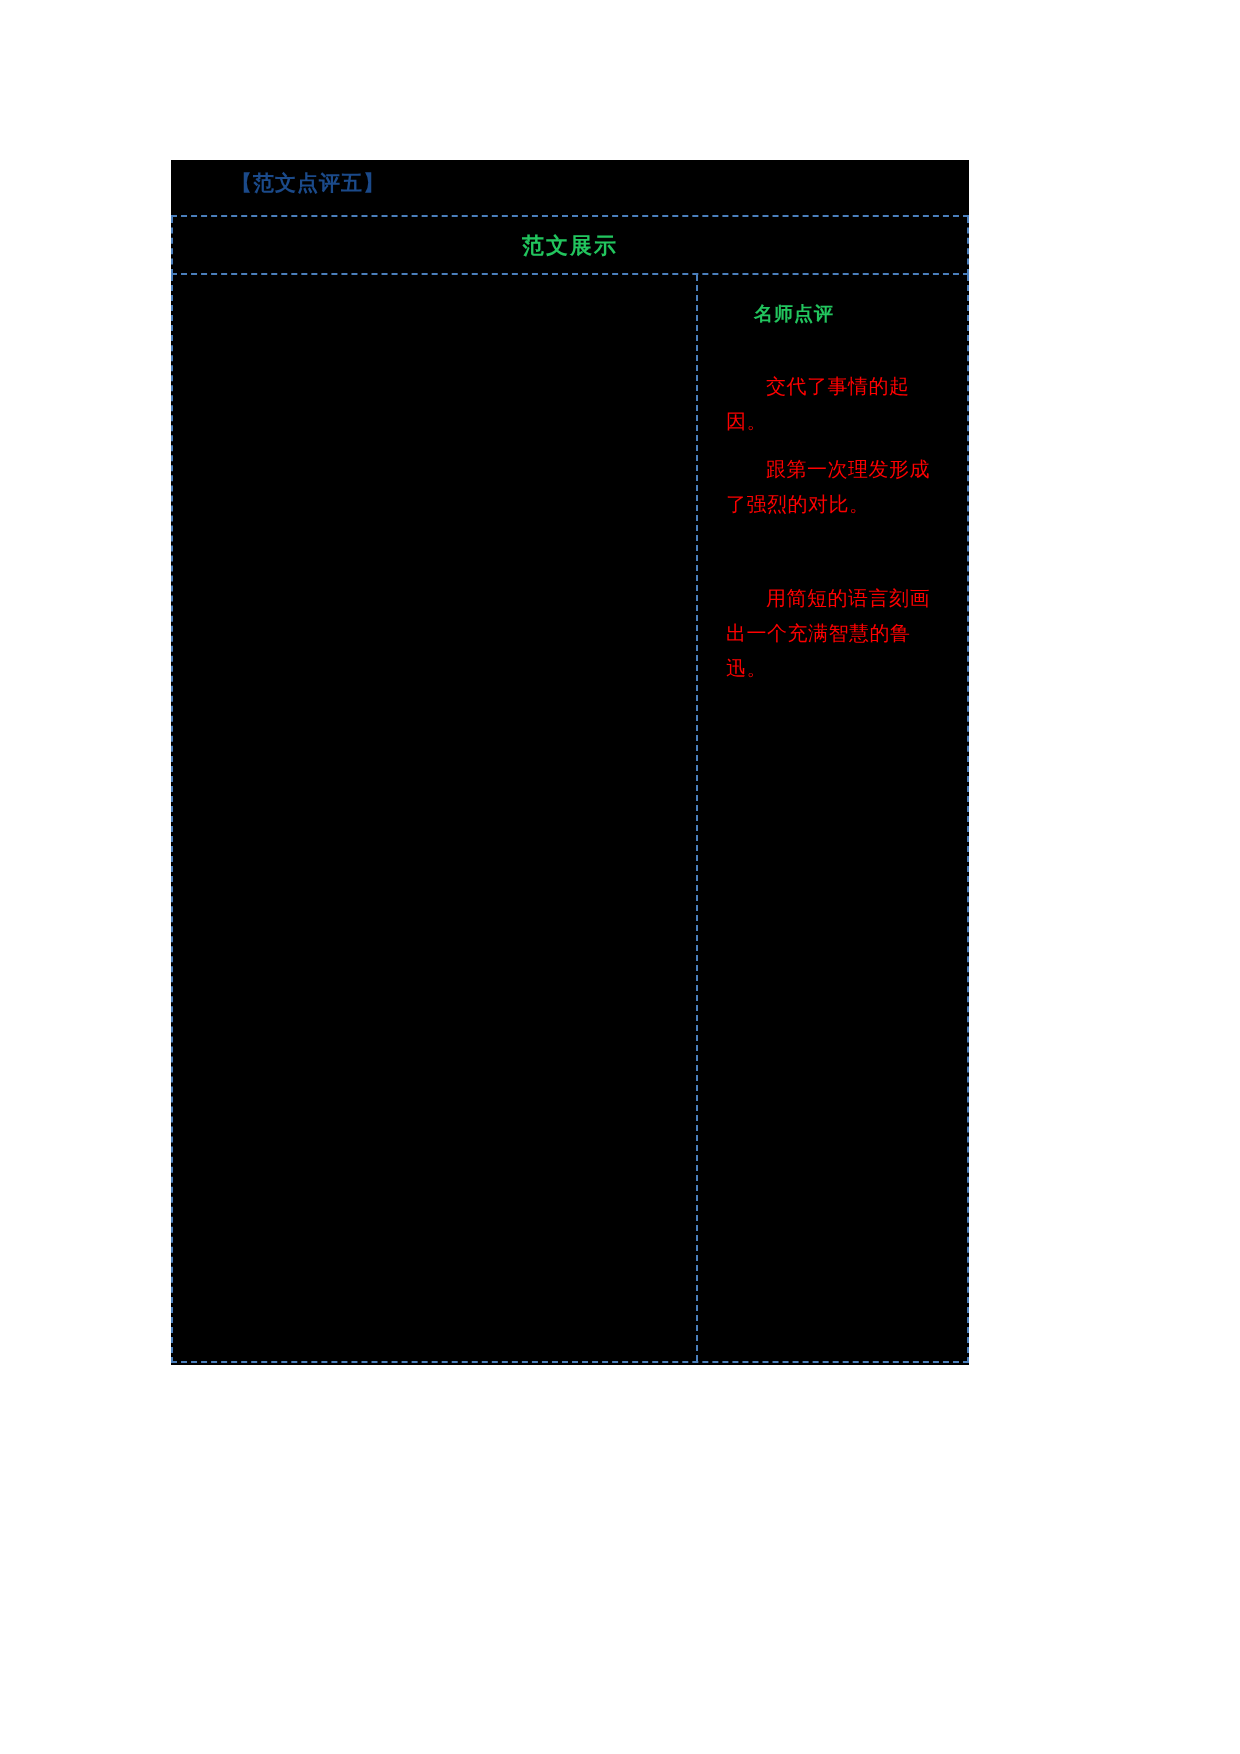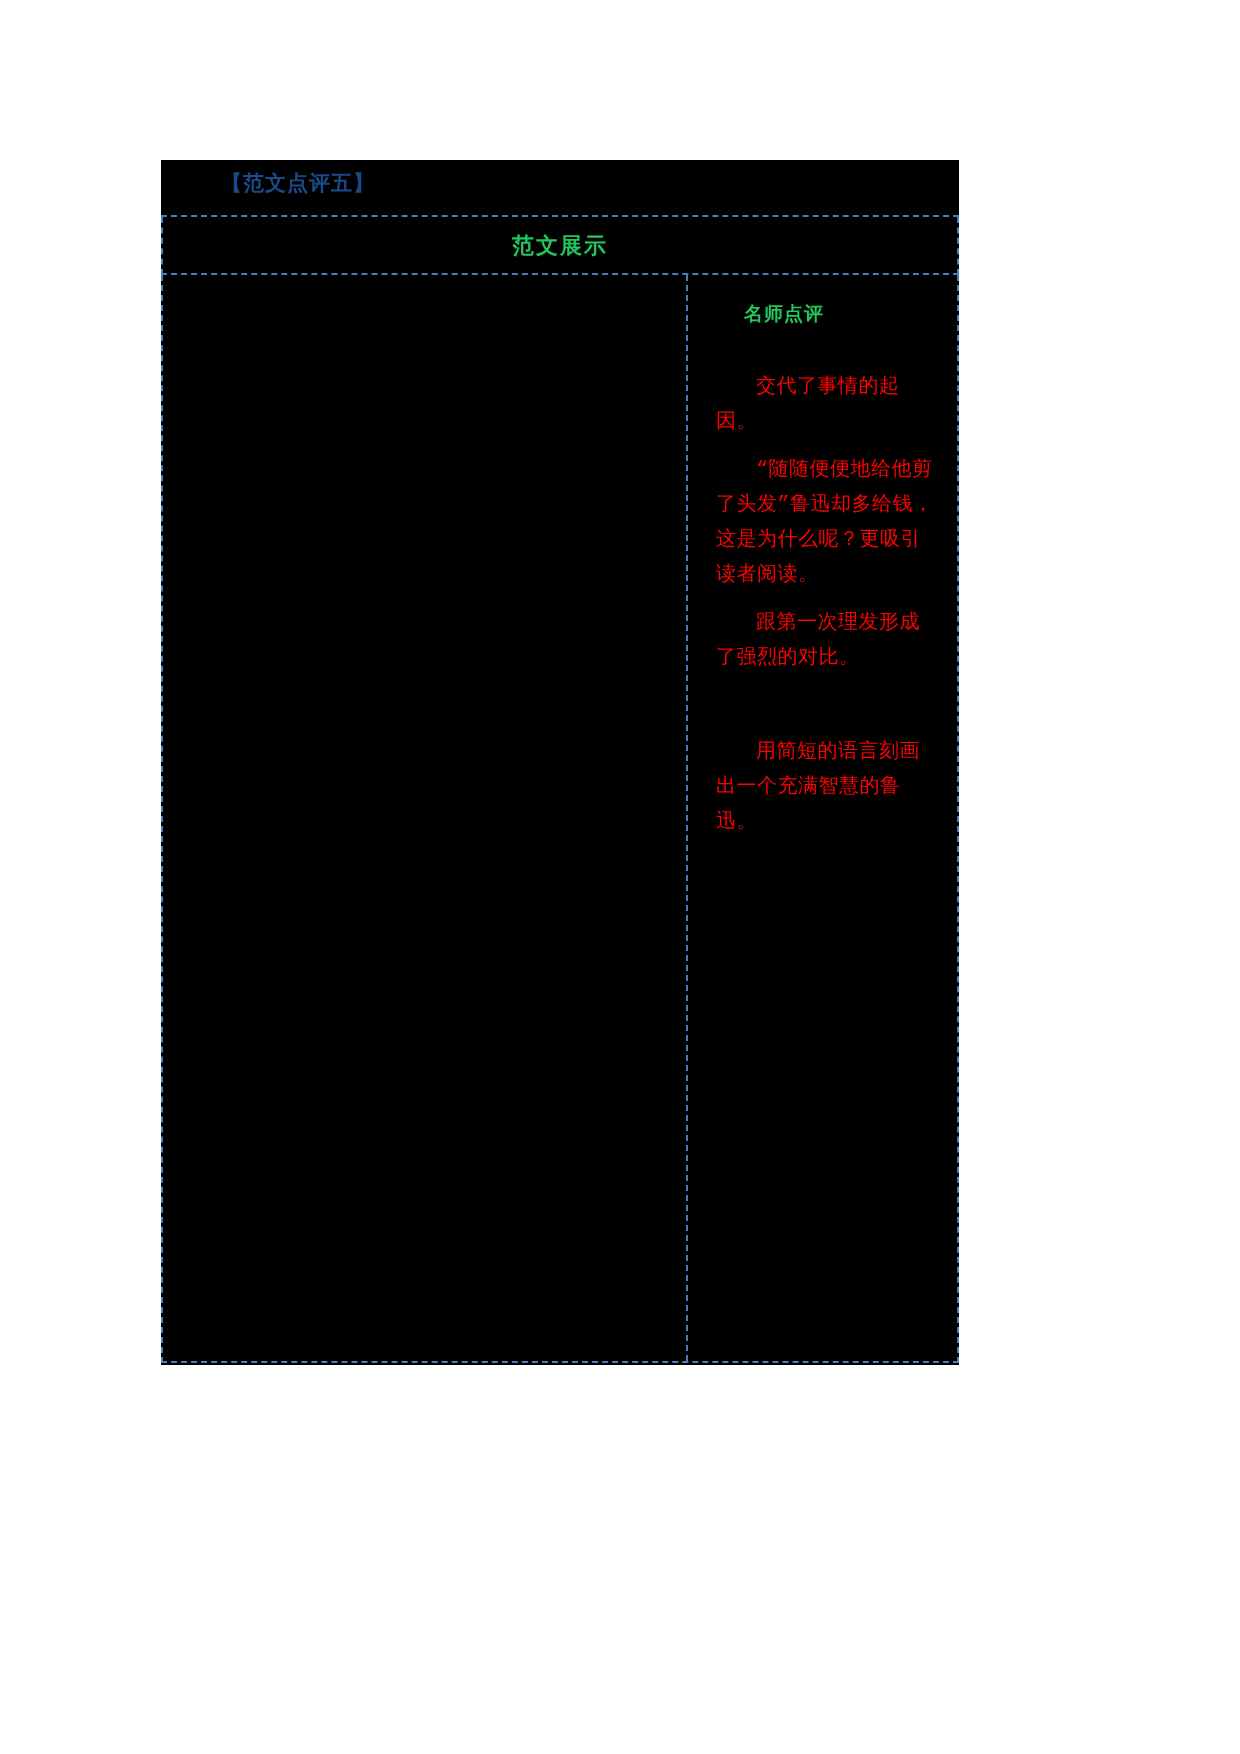--- a/index.html
+++ b/index.html
@@ -12,21 +12,21 @@
     width: 1240px;
     height: 1754px;
     background: #ffffff;
     font-family: "Liberation Serif", serif;
     overflow: hidden;
   }
 
   
   .doc-table {
     position: absolute;
-    left: 161px;
+    left: 171px;
     top: 160px;
     width: 798px;
     height: 1205px;
     background: #000000;
     box-sizing: border-box;
   }
 
   
   .row-title {
     position: relative;
@@ -99,21 +99,21 @@
     font-size: 19px;
     letter-spacing: 1px;
     margin: 8px 0 0 28px;
   }
 
   .comment-list {
     margin-top: 42px;
   }
   .comment-para {
     color: #ff0000;
-    font-family: Liberation Mono, monospace;
+    font-family: Liberation Serif, serif;
     font-size: 20px;
     line-height: 35px;
     text-indent: 2em;
     margin: 0 0 13px 0;
     letter-spacing: 0.5px;
   }
   .spacer-gap {
     height: 46px;
   }
 
@@ -144,21 +144,20 @@
 
       <div class="col-essay">
         <div class="essay-text"></div>
       </div>
 
       <div class="col-comment">
         <div class="comment-title">名师点评</div>
 
         <div class="comment-list">
           <p class="comment-para">交代了事情的起因。</p>
-          <p class="comment-para">“随随便便地给他剪了头发”鲁迅却多给钱，这是为什么呢？更吸引读者阅读。</p>
           <p class="comment-para">跟第一次理发形成了强烈的对比。</p>
           <div class="spacer-gap"></div>
           <p class="comment-para">用简短的语言刻画出一个充满智慧的鲁迅。</p>
         </div>
       </div>
 
     </div>
   </div>
 </div>
 

